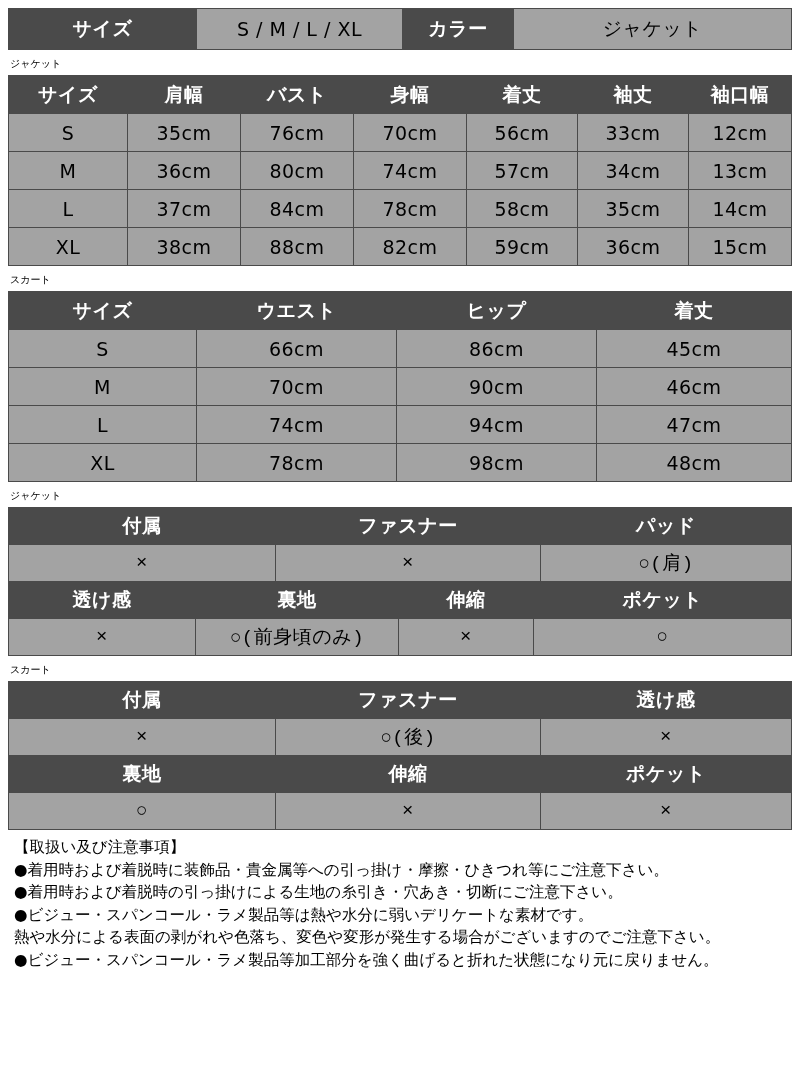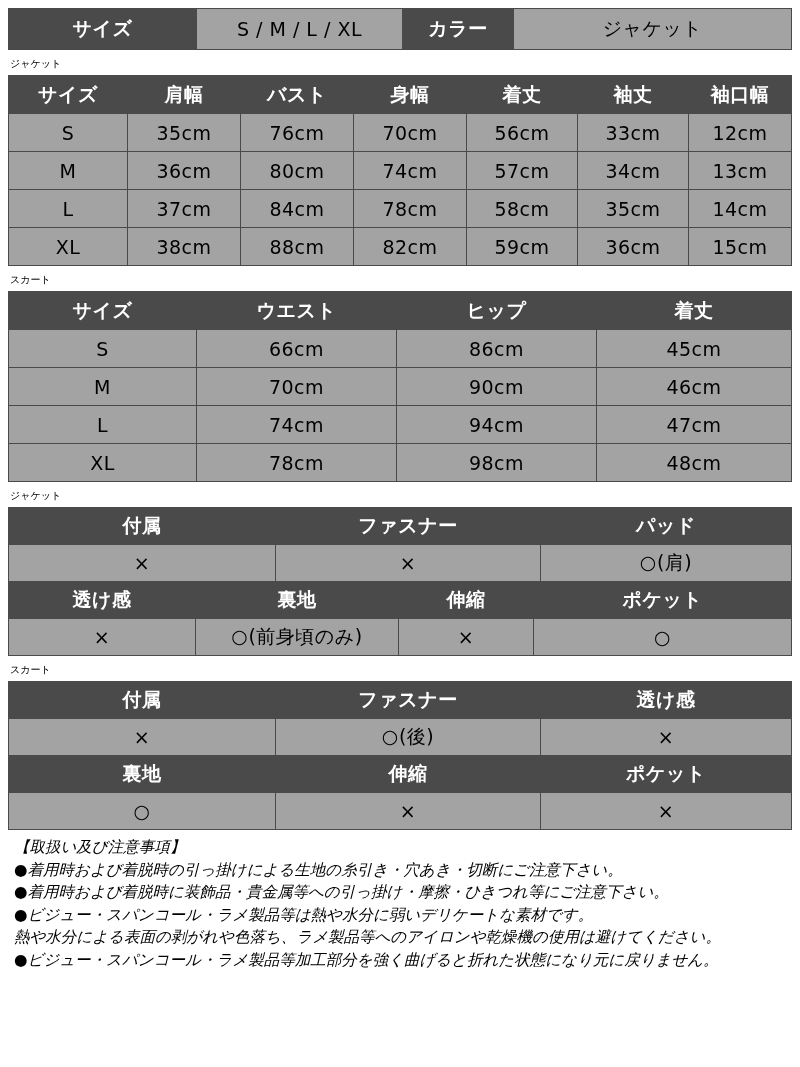--- a/index.html
+++ b/index.html
@@ -44,29 +44,29 @@
     color: #000000;
   }
   .section-label {
     font-size: 10px;
     line-height: 20px;
     margin: 4px 0 1px 2px;
     color: #000000;
   }
   .spec-table td { height: 40px; }
   .jacket-table td, .skirt-table td { height: 37px; }
-  .feat-table td { height: 36px; }
+  .feat-table td { height: 36px; font-family: Liberation Mono, monospace; }
   .notes {
     margin-top: 6px;
     padding-left: 6px;
     font-size: 15.5px;
     line-height: 22.5px;
     color: #000000;
   }
-  .notes div { white-space: nowrap; font-style: italic; }
+  .notes div { white-space: nowrap; }
 </style>
 </head>
 <body>
 
 <div class="page">
 
   <table class="spec-table">
     <tbody>
       <tr>
         <td class="dark" style="width:187px">サイズ</td>
@@ -221,21 +221,21 @@
       <tr>
         <td class="light">○</td>
         <td class="light">×</td>
         <td class="light">×</td>
       </tr>
     </tbody>
   </table>
 
   <div class="notes">
     <div>【取扱い及び注意事項】</div>
+    <div>●着用時および着脱時に装飾品・貴金属等への引っ掛け・摩擦・ひきつれ等にご注意下さい。</div>
     <div>●着用時および着脱時の引っ掛けによる生地の糸引き・穴あき・切断にご注意下さい。</div>
-    <div>●着用時および着脱時に装飾品・貴金属等への引っ掛け・摩擦・ひきつれ等にご注意下さい。</div>
     <div>●ビジュー・スパンコール・ラメ製品等は熱や水分に弱いデリケートな素材です。</div>
-    <div>熱や水分による表面の剥がれや色落ち、ラメ製品等へのアイロンや乾燥機の使用は避けてください。</div>
+    <div>熱や水分による表面の剥がれや色落ち、変色や変形が発生する場合がございますのでご注意下さい。</div>
     <div>●ビジュー・スパンコール・ラメ製品等加工部分を強く曲げると折れた状態になり元に戻りません。</div>
 
   </div>
 
 </div>
 
 </body></html>

